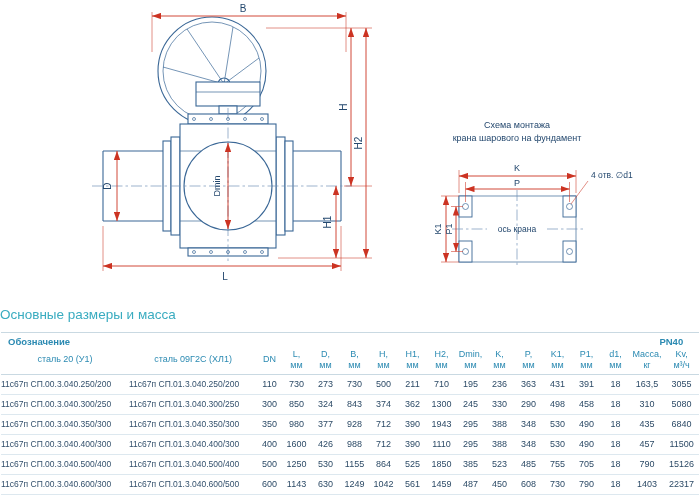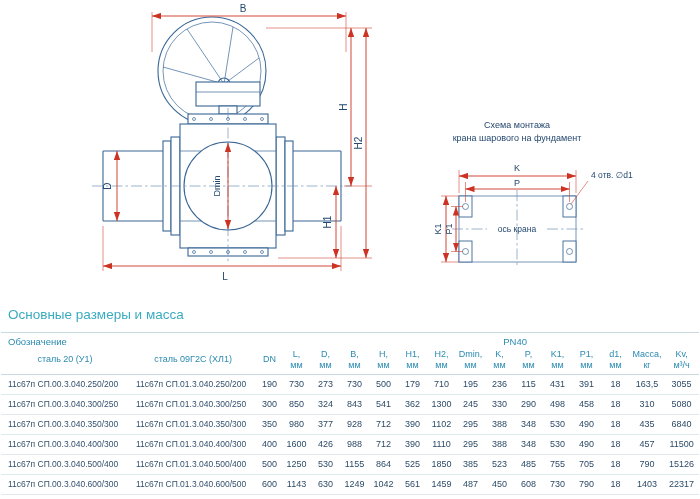--- a/index.html
+++ b/index.html
@@ -11,37 +11,37 @@
   .sw  {stroke:#3a6796;fill:#ffffff;stroke-width:1.1;}
   .swt {stroke:#3a6796;fill:#ffffff;stroke-width:0.9;}
   .thin{stroke:#3a6796;fill:none;stroke-width:0.7;}
   .cl  {stroke:#7293b8;stroke-width:0.7;stroke-dasharray:11 3 2.5 3;fill:none;}
   .dim {stroke:#cc3322;stroke-width:0.9;fill:none;}
   .ext {stroke:#cc3322;stroke-width:0.55;fill:none;}
   .lbl {fill:#24486e;font-size:10px;}
   .lbl2{fill:#24486e;font-size:9px;}
   .small{fill:#24486e;font-size:8.5px;}
   
-  .section-title{margin:10px 0 9px 8px;font-size:13.5px;line-height:17px;
+  .section-title{margin:10px 0 9px 0;font-size:13.5px;line-height:17px;
                  font-weight:normal;color:#3aacc0;}
   
   .dims-table{border-collapse:collapse;table-layout:fixed;width:698px;margin:0 0 0 1px;
               border-top:1px solid #c9d9e2;}
   .dims-table col.c-desig{width:128px;} .dims-table col.c-dn{width:25px;}
   .dims-table col.c-dim{width:29px;}   .dims-table col.c-mass{width:34px;}
   .dims-table col.c-kv{width:35px;}
   .dims-table th{font-weight:normal;color:#2b8ab2;}
-  .group-row th{font-size:9.5px;vertical-align:top;padding:3px 16px 1px;height:12px;}
+  .group-row th{font-size:9.5px;vertical-align:top;padding:3px 16px 1px;height:12px;font-weight:bold;}
   .th-designation{text-align:left;padding-left:7px !important;}
-  .th-pn{text-align:center;padding-left:90px !important;margin-top:48px;}
+  .th-pn{text-align:right;padding-left:90px !important;margin-top:48px;}
   .cols-row th{font-size:9px;line-height:1.2;text-align:center;vertical-align:middle;
                padding:0 0 3px;border-bottom:1px solid #c9d9e2;}
   .dims-table tbody td{color:#2c4a66;font-size:9px;text-align:center;height:19px;
                padding:0;border-bottom:1px solid #dde8ef;}
-  .dims-table tbody td.desig{text-align:left;padding-left:7px;font-size:8.5px;color:#33506c;margin-top:46px;}
+  .dims-table tbody td.desig{text-align:left;font-size:8.5px;color:#33506c;margin-top:46px;}
 </style>
 </head>
 <body>
 
 <div class="page">
 
   <svg width="700" height="292" viewBox="0 0 700 292">
     <defs>
       <marker id="arr" markerWidth="10" markerHeight="7" refX="10" refY="3.5" orient="auto-start-reverse">
         <path d="M0,0 L10,3.5 L0,7 Z" fill="#cc3322"></path>
@@ -294,65 +294,65 @@
             <div>Kv,</div>
             <div>м³/ч</div>
           </th>
         </tr>
     </thead>
     <tbody>
 
     <tr>
           <td class="desig">11с67п СП.00.3.040.250/200</td>
           <td class="desig">11с67п СП.01.3.040.250/200</td>
-          <td>190</td>
+          <td>110</td>
           <td>730</td>
           <td>273</td>
           <td>730</td>
           <td>500</td>
-          <td>179</td>
+          <td>211</td>
           <td>710</td>
           <td>195</td>
           <td>236</td>
-          <td>115</td>
+          <td>363</td>
           <td>431</td>
           <td>391</td>
           <td>18</td>
           <td>163,5</td>
           <td>3055</td>
         </tr>
         <tr>
           <td class="desig">11с67п СП.00.3.040.300/250</td>
           <td class="desig">11с67п СП.01.3.040.300/250</td>
           <td>300</td>
           <td>850</td>
           <td>324</td>
           <td>843</td>
-          <td>541</td>
+          <td>374</td>
           <td>362</td>
           <td>1300</td>
           <td>245</td>
           <td>330</td>
           <td>290</td>
           <td>498</td>
           <td>458</td>
           <td>18</td>
           <td>310</td>
           <td>5080</td>
         </tr>
         <tr>
           <td class="desig">11с67п СП.00.3.040.350/300</td>
           <td class="desig">11с67п СП.01.3.040.350/300</td>
           <td>350</td>
           <td>980</td>
           <td>377</td>
           <td>928</td>
           <td>712</td>
           <td>390</td>
-          <td>1102</td>
+          <td>1943</td>
           <td>295</td>
           <td>388</td>
           <td>348</td>
           <td>530</td>
           <td>490</td>
           <td>18</td>
           <td>435</td>
           <td>6840</td>
         </tr>
         <tr>

